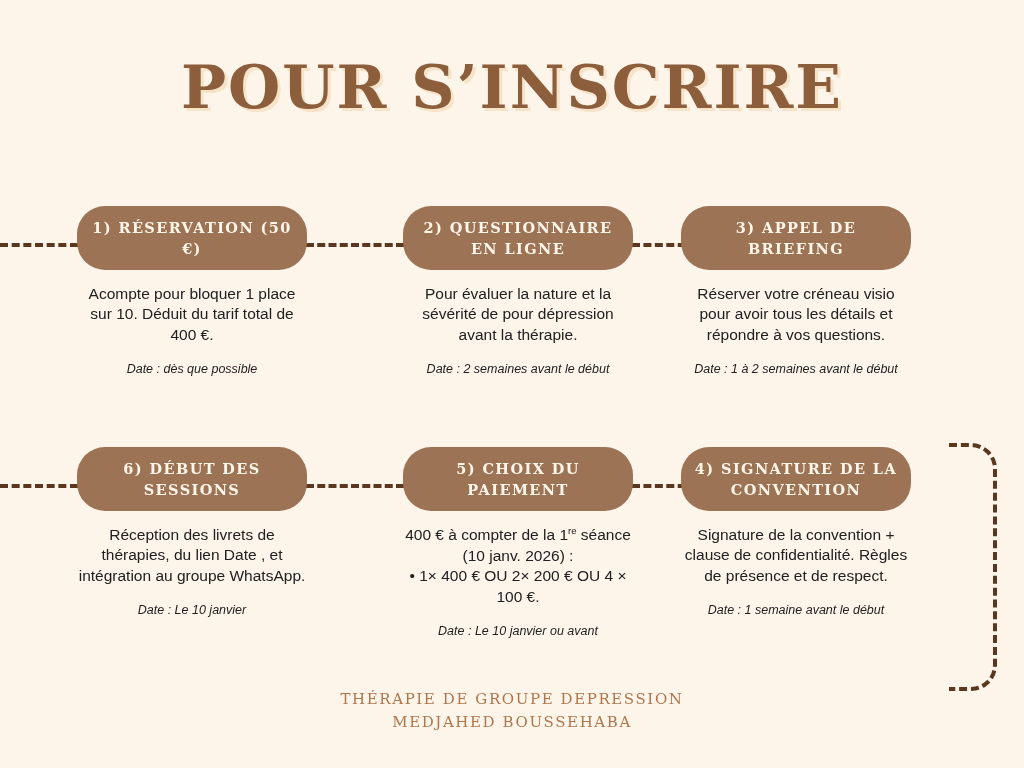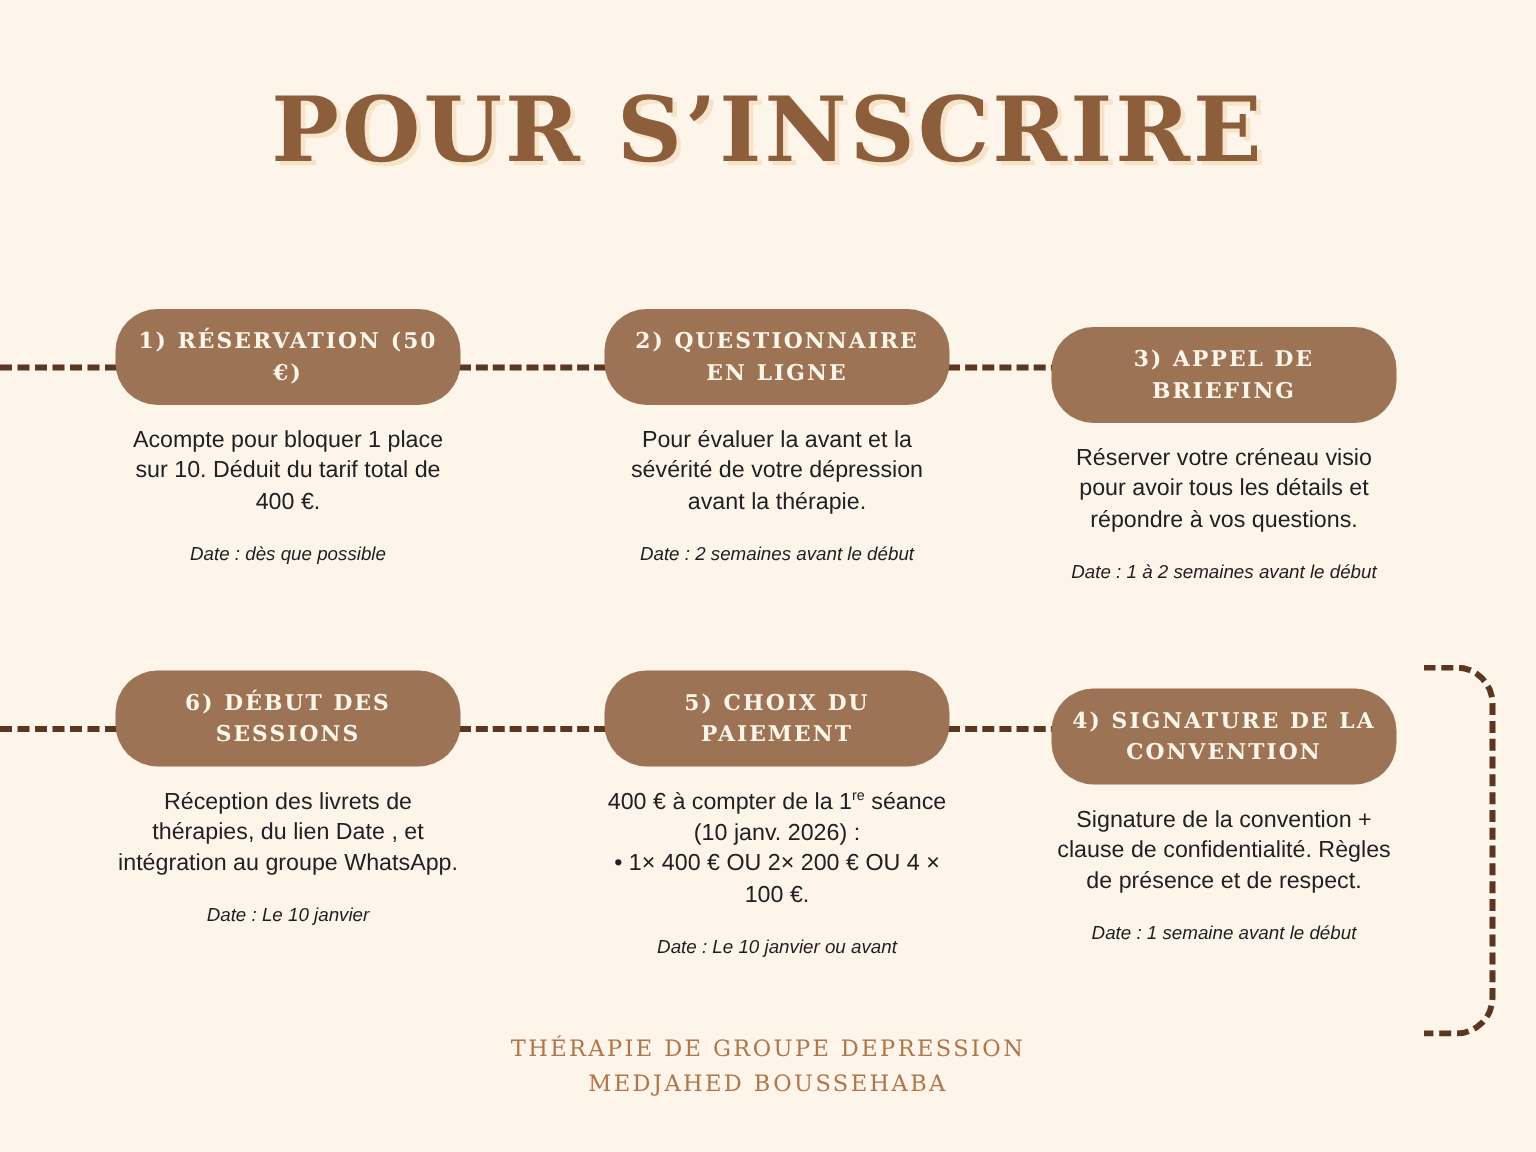--- a/index.html
+++ b/index.html
@@ -48,21 +48,21 @@
   .row.row1 { top: 0; }
   .row.row2 { top: 241px; }
 
   .card {
     position: absolute;
     width: 230px;
     text-align: center;
   }
   .col1 { left: 77px; }
   .col2 { left: 403px; }
-  .col3 { left: 701px; margin-top: 12px; }
+  .col3 { left: 681px; }
 
   .pill {
     background: #9D7355;
     color: #FFF6EA;
     border-radius: 28px;
     padding: 11px 10px;
     font-family: "DejaVu Serif", serif;
     font-weight: bold;
     font-size: 14.5px;
     letter-spacing: 1.4px;
@@ -151,21 +151,21 @@
     <div class="dash dash-r1-mid2"></div>
 
     <div class="card col1">
       <div class="pill">1) RÉSERVATION (50 €)</div>
       <div class="desc">Acompte pour bloquer 1 place sur 10. Déduit du tarif total de 400 €.</div>
       <div class="date">Date : dès que possible</div>
     </div>
 
     <div class="card col2">
       <div class="pill">2) QUESTIONNAIRE EN LIGNE</div>
-      <div class="desc">Pour évaluer la avant et la sévérité de votre dépression avant la thérapie.</div>
+      <div class="desc">Pour évaluer la nature et la sévérité de pour dépression avant la thérapie.</div>
       <div class="date">Date : 2 semaines avant le début</div>
     </div>
 
     <div class="card col3">
       <div class="pill">3) APPEL DE BRIEFING</div>
       <div class="desc">Réserver votre créneau visio pour avoir tous les détails et répondre à vos questions.</div>
       <div class="date">Date : 1 à 2 semaines avant le début</div>
     </div>
   </div>
 

